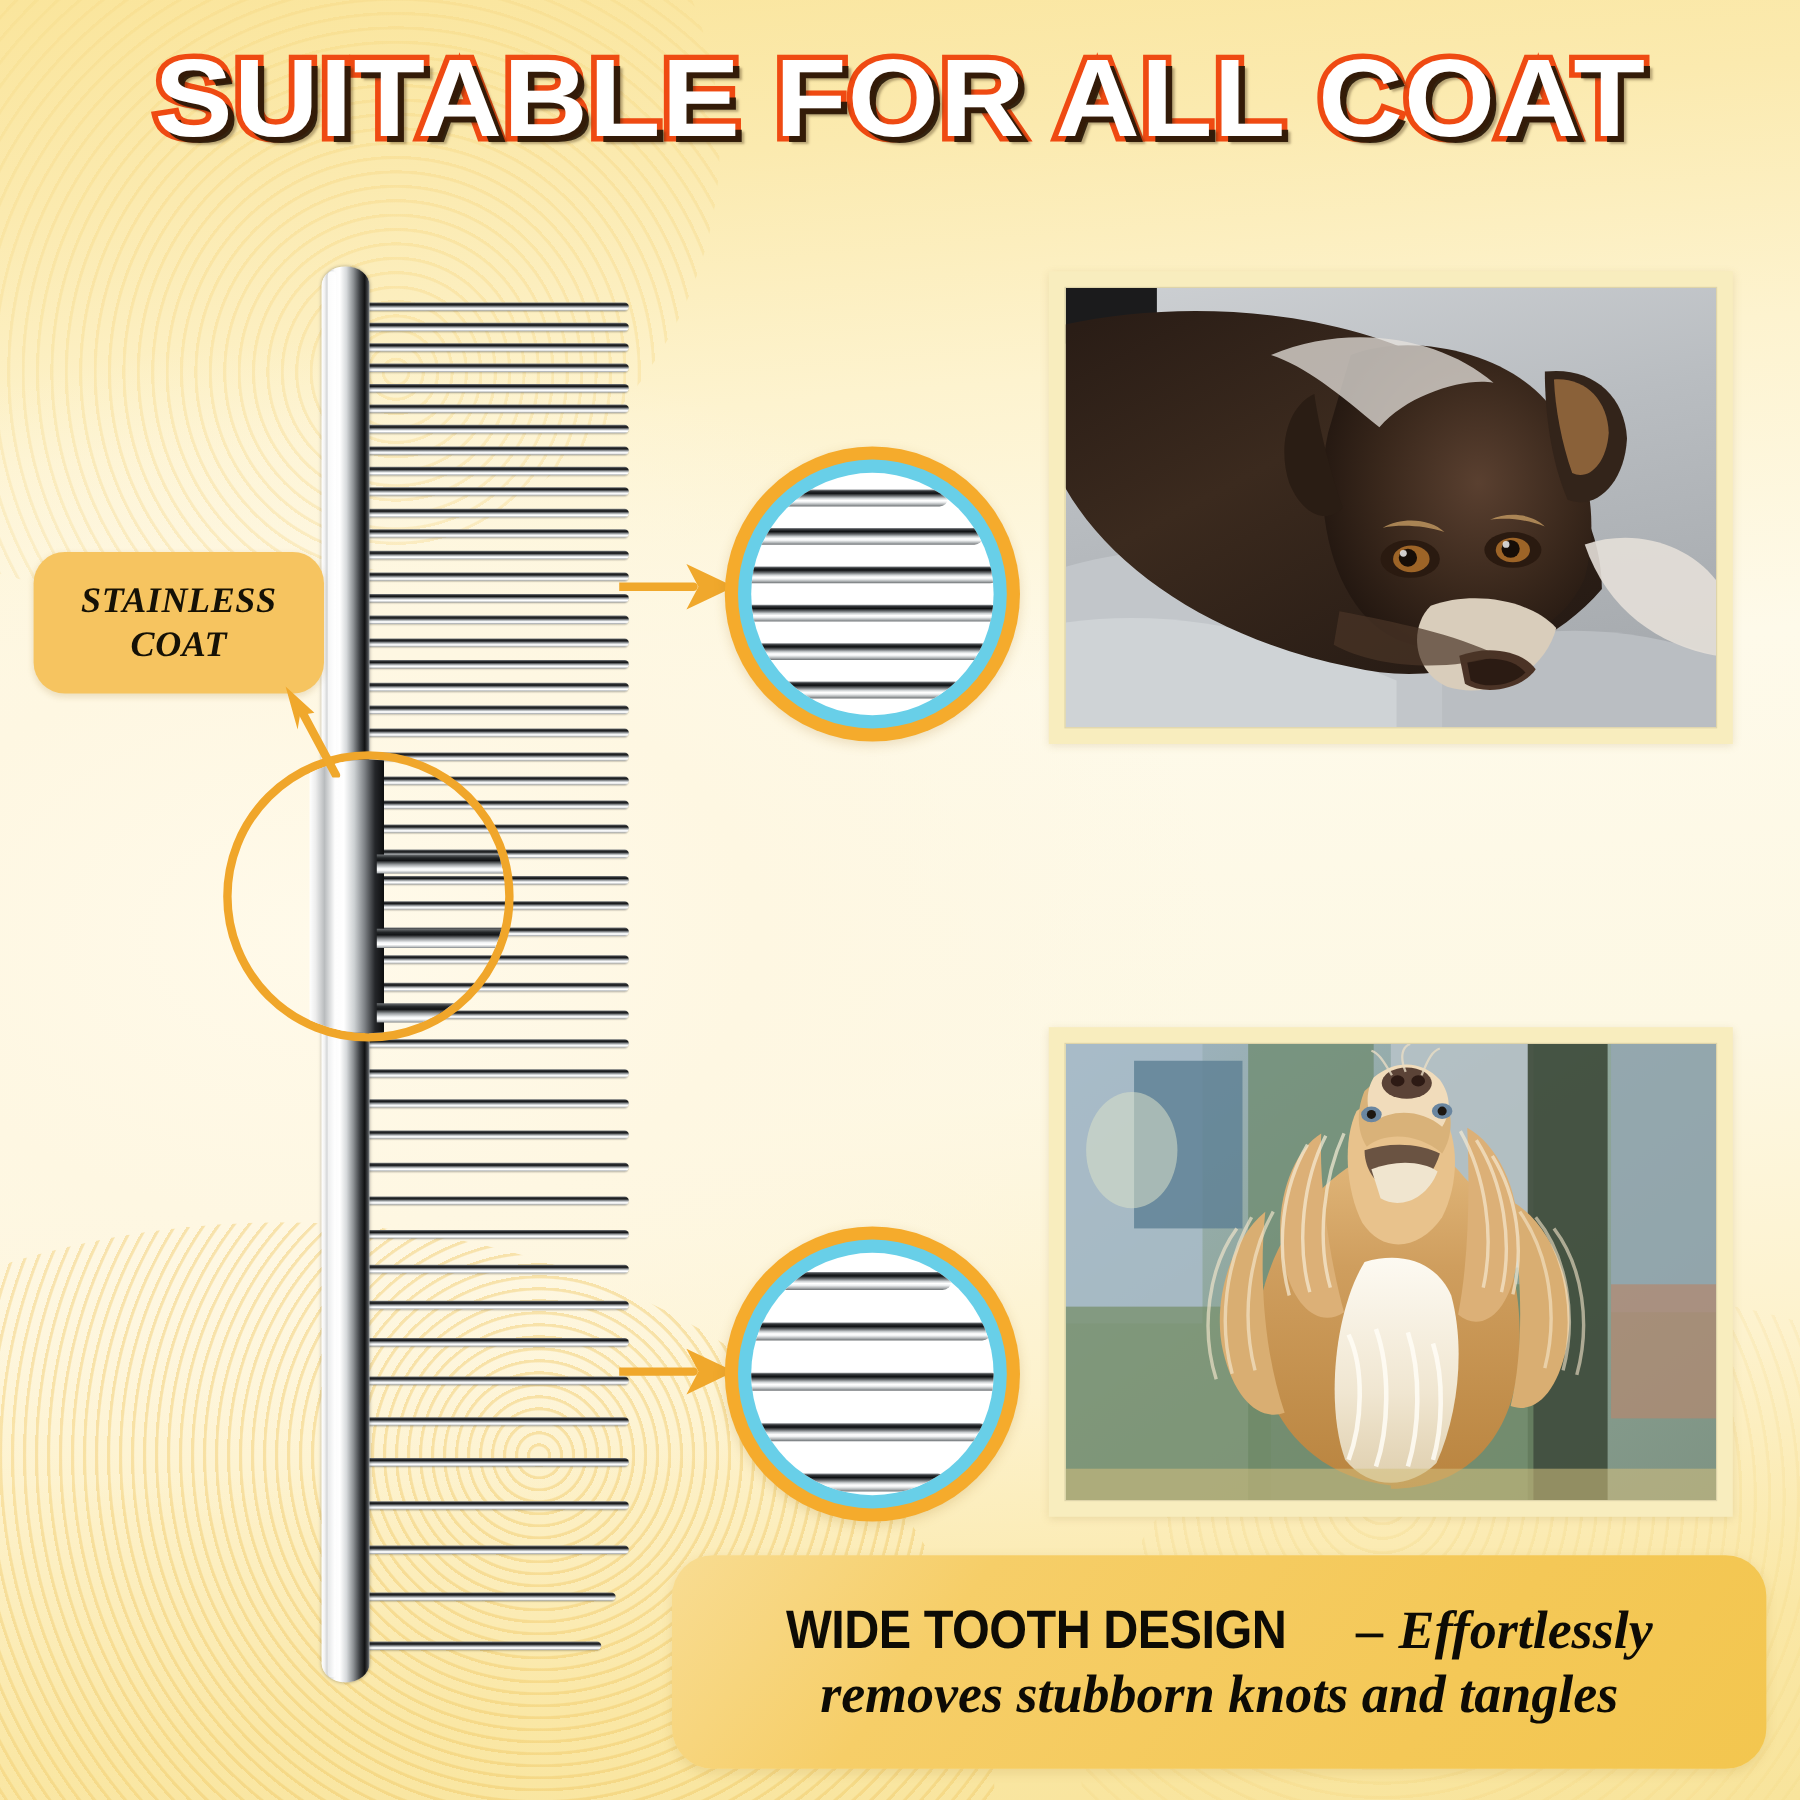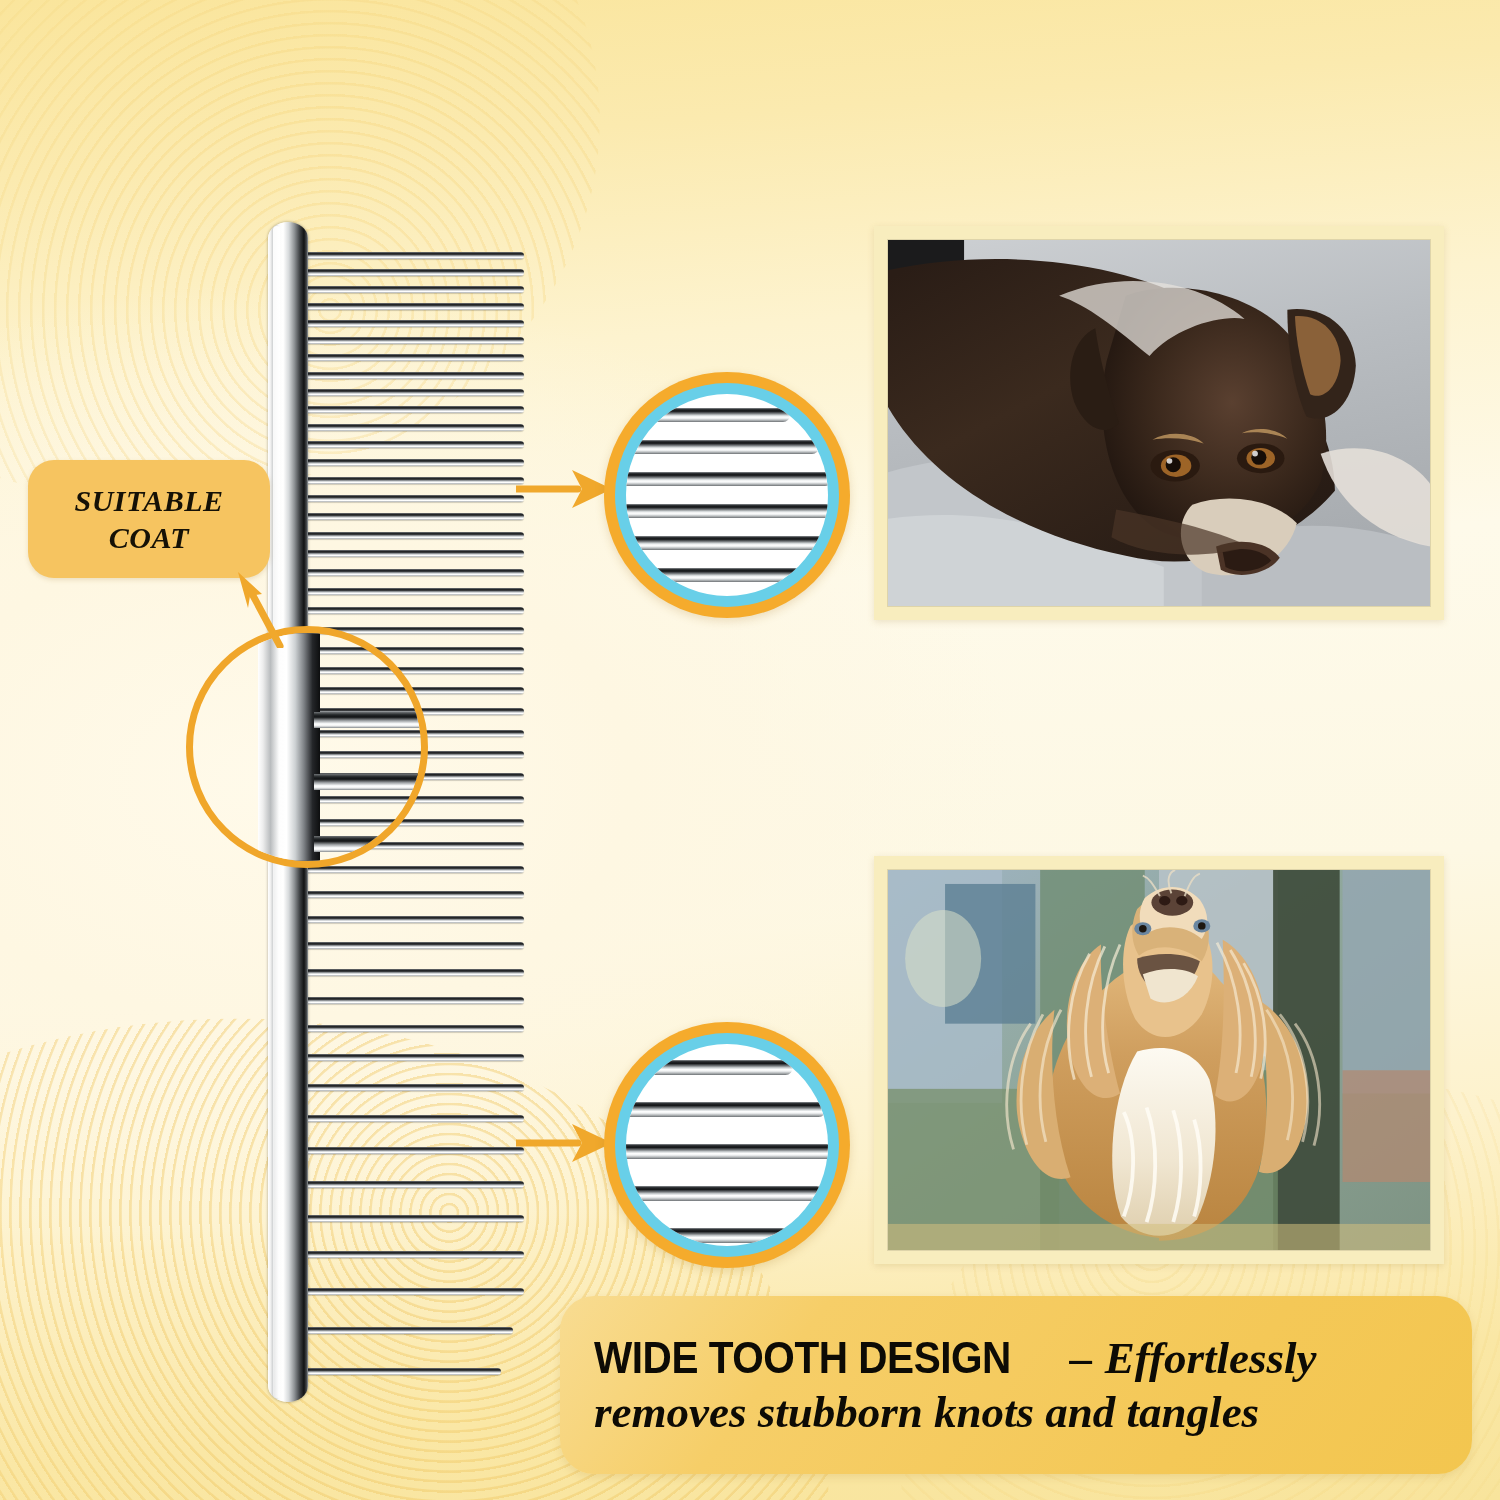--- a/index.html
+++ b/index.html
@@ -222,21 +222,21 @@
     z-index:5;
     display:flex; align-items:center;
     padding:0 34px;
     box-shadow:0 3px 9px rgba(165,125,35,0.16);
   }
   #caption-dense{ left:572px; top:652px; width:872px; height:190px; }
   #caption-wide { left:560px; top:1296px; width:912px; height:178px; }
   .cap-text{
     font-size:44px; line-height:1.18; color:#0d0b05;
   }
-  #caption-wide .cap-text{ font-size:45px; text-align:left; width:100%; }
+  #caption-wide .cap-text{ font-size:45px; text-align:center; width:100%; }
   .cap-bold{
     font-family:"Liberation Sans", sans-serif;
     font-weight:bold;
     transform:scaleX(0.90);
     display:inline-block;
     transform-origin:left center;
     letter-spacing:-0.5px;
   }
   .cap-ital{
     font-family:"Liberation Serif", serif;
@@ -246,20 +246,23 @@
 </style>
 </head>
 <body>
 
 <div id="stage">
 
   <div class="bg-swirl swirl-tl"></div>
   <div class="bg-swirl swirl-br"></div>
   <div class="bg-swirl swirl-bl"></div>
 
+  <div id="title-wrap">
+    <div id="title">SUITABLE FOR ALL COAT</div>
+  </div>
 
   <div id="comb">
     <div class="spine"></div>
     <div class="teeth-area" id="teeth-area">
         <div class="tooth" style="top: 0px; width: 228px;"></div>
         <div class="tooth" style="top: 17px; width: 228px;"></div>
         <div class="tooth" style="top: 34px; width: 228px;"></div>
         <div class="tooth" style="top: 51px; width: 228px;"></div>
         <div class="tooth" style="top: 68.1px; width: 228px;"></div>
         <div class="tooth" style="top: 85.2px; width: 228px;"></div>
@@ -312,21 +315,21 @@
   <div id="handle-ring">
     <div class="hr-inner">
       <div class="hr-bar"></div>
       <div class="hr-tooth" style="top:86px"></div>
       <div class="hr-tooth" style="top:148px"></div>
       <div class="hr-tooth" style="top:210px"></div>
     </div>
   </div>
 
   <div id="ss-label">
-    <div class="ss-line">SUITABLE</div>
+    <div class="ss-line">STAINLESS</div>
     <div class="ss-line">COAT</div>
   </div>
   <svg id="ss-arrow" viewBox="0 0 60 80">
     <path d="M52 78 L22 22" stroke="#f0a82c" stroke-width="7" fill="none" stroke-linecap="round"></path>
     <path d="M10 4 L34 26 L22 28 L20 40 Z" fill="#f0a82c"></path>
   </svg>
 
   <svg class="arrow-line" style="left:516px; top:458px; width:100px; height:62px;" viewBox="0 0 100 62">
     <line x1="0" y1="31" x2="62" y2="31" stroke="#f0a82c" stroke-width="7" stroke-linecap="round"></line>
     <path d="M56 12 L96 31 L56 50 L66 31 Z" fill="#f0a82c"></path>

